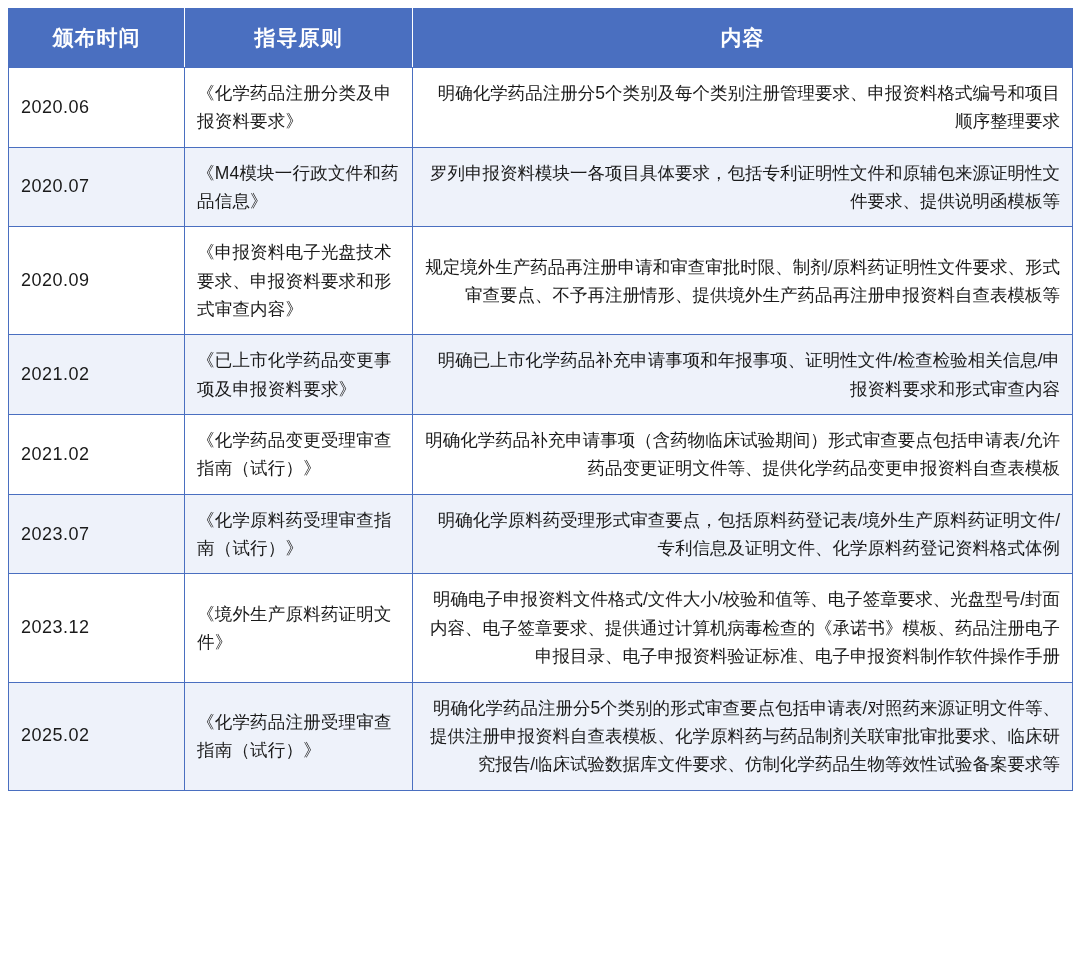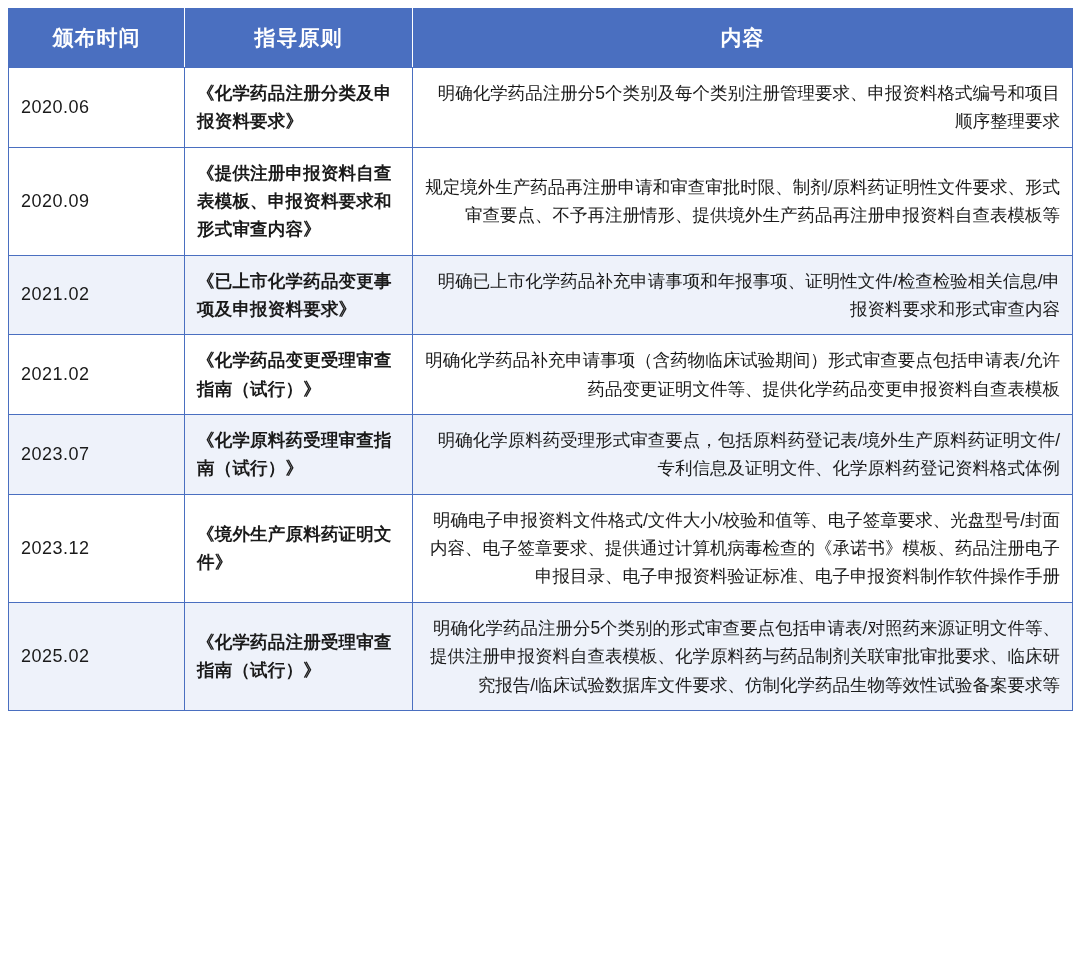--- a/index.html
+++ b/index.html
@@ -54,21 +54,21 @@
   tbody tr.row-alt td { background: #eef2fa; }
   tbody tr.row-plain td { background: #ffffff; }
 
   td.cell-date {
     text-align: left;
     font-size: 18px;
     letter-spacing: 0.5px;
   }
   td.cell-title {
     text-align: left;
-    font-weight: bold;
+    font-weight: normal;
     letter-spacing: 0.2px;
   }
   td.cell-content {
     text-align: right;
     vertical-align: middle;
   }
 </style>
 </head>
 <body>
 
@@ -85,23 +85,28 @@
         <th>指导原则</th>
         <th>内容</th>
       </tr>
     </thead>
     <tbody>
       <tr class="row-plain">
         <td class="cell-date">2020.06</td>
         <td class="cell-title">《化学药品注册分类及申报资料要求》</td>
         <td class="cell-content">明确化学药品注册分5个类别及每个类别注册管理要求、申报资料格式编号和项目顺序整理要求</td>
       </tr>
+      <tr class="row-alt">
+        <td class="cell-date">2020.07</td>
+        <td class="cell-title">《M4模块一行政文件和药品信息》</td>
+        <td class="cell-content">罗列申报资料模块一各项目具体要求，包括专利证明性文件和原辅包来源证明性文件要求、提供说明函模板等</td>
+      </tr>
       <tr class="row-plain">
         <td class="cell-date">2020.09</td>
-        <td class="cell-title">《提供注册申报资料自查表模板、申报资料要求和形式审查内容》</td>
+        <td class="cell-title">《申报资料电子光盘技术要求、申报资料要求和形式审查内容》</td>
         <td class="cell-content">规定境外生产药品再注册申请和审查审批时限、制剂/原料药证明性文件要求、形式审查要点、不予再注册情形、提供境外生产药品再注册申报资料自查表模板等</td>
       </tr>
       <tr class="row-alt">
         <td class="cell-date">2021.02</td>
         <td class="cell-title">《已上市化学药品变更事项及申报资料要求》</td>
         <td class="cell-content">明确已上市化学药品补充申请事项和年报事项、证明性文件/检查检验相关信息/申报资料要求和形式审查内容</td>
       </tr>
       <tr class="row-plain">
         <td class="cell-date">2021.02</td>
         <td class="cell-title">《化学药品变更受理审查指南（试行）》</td>

